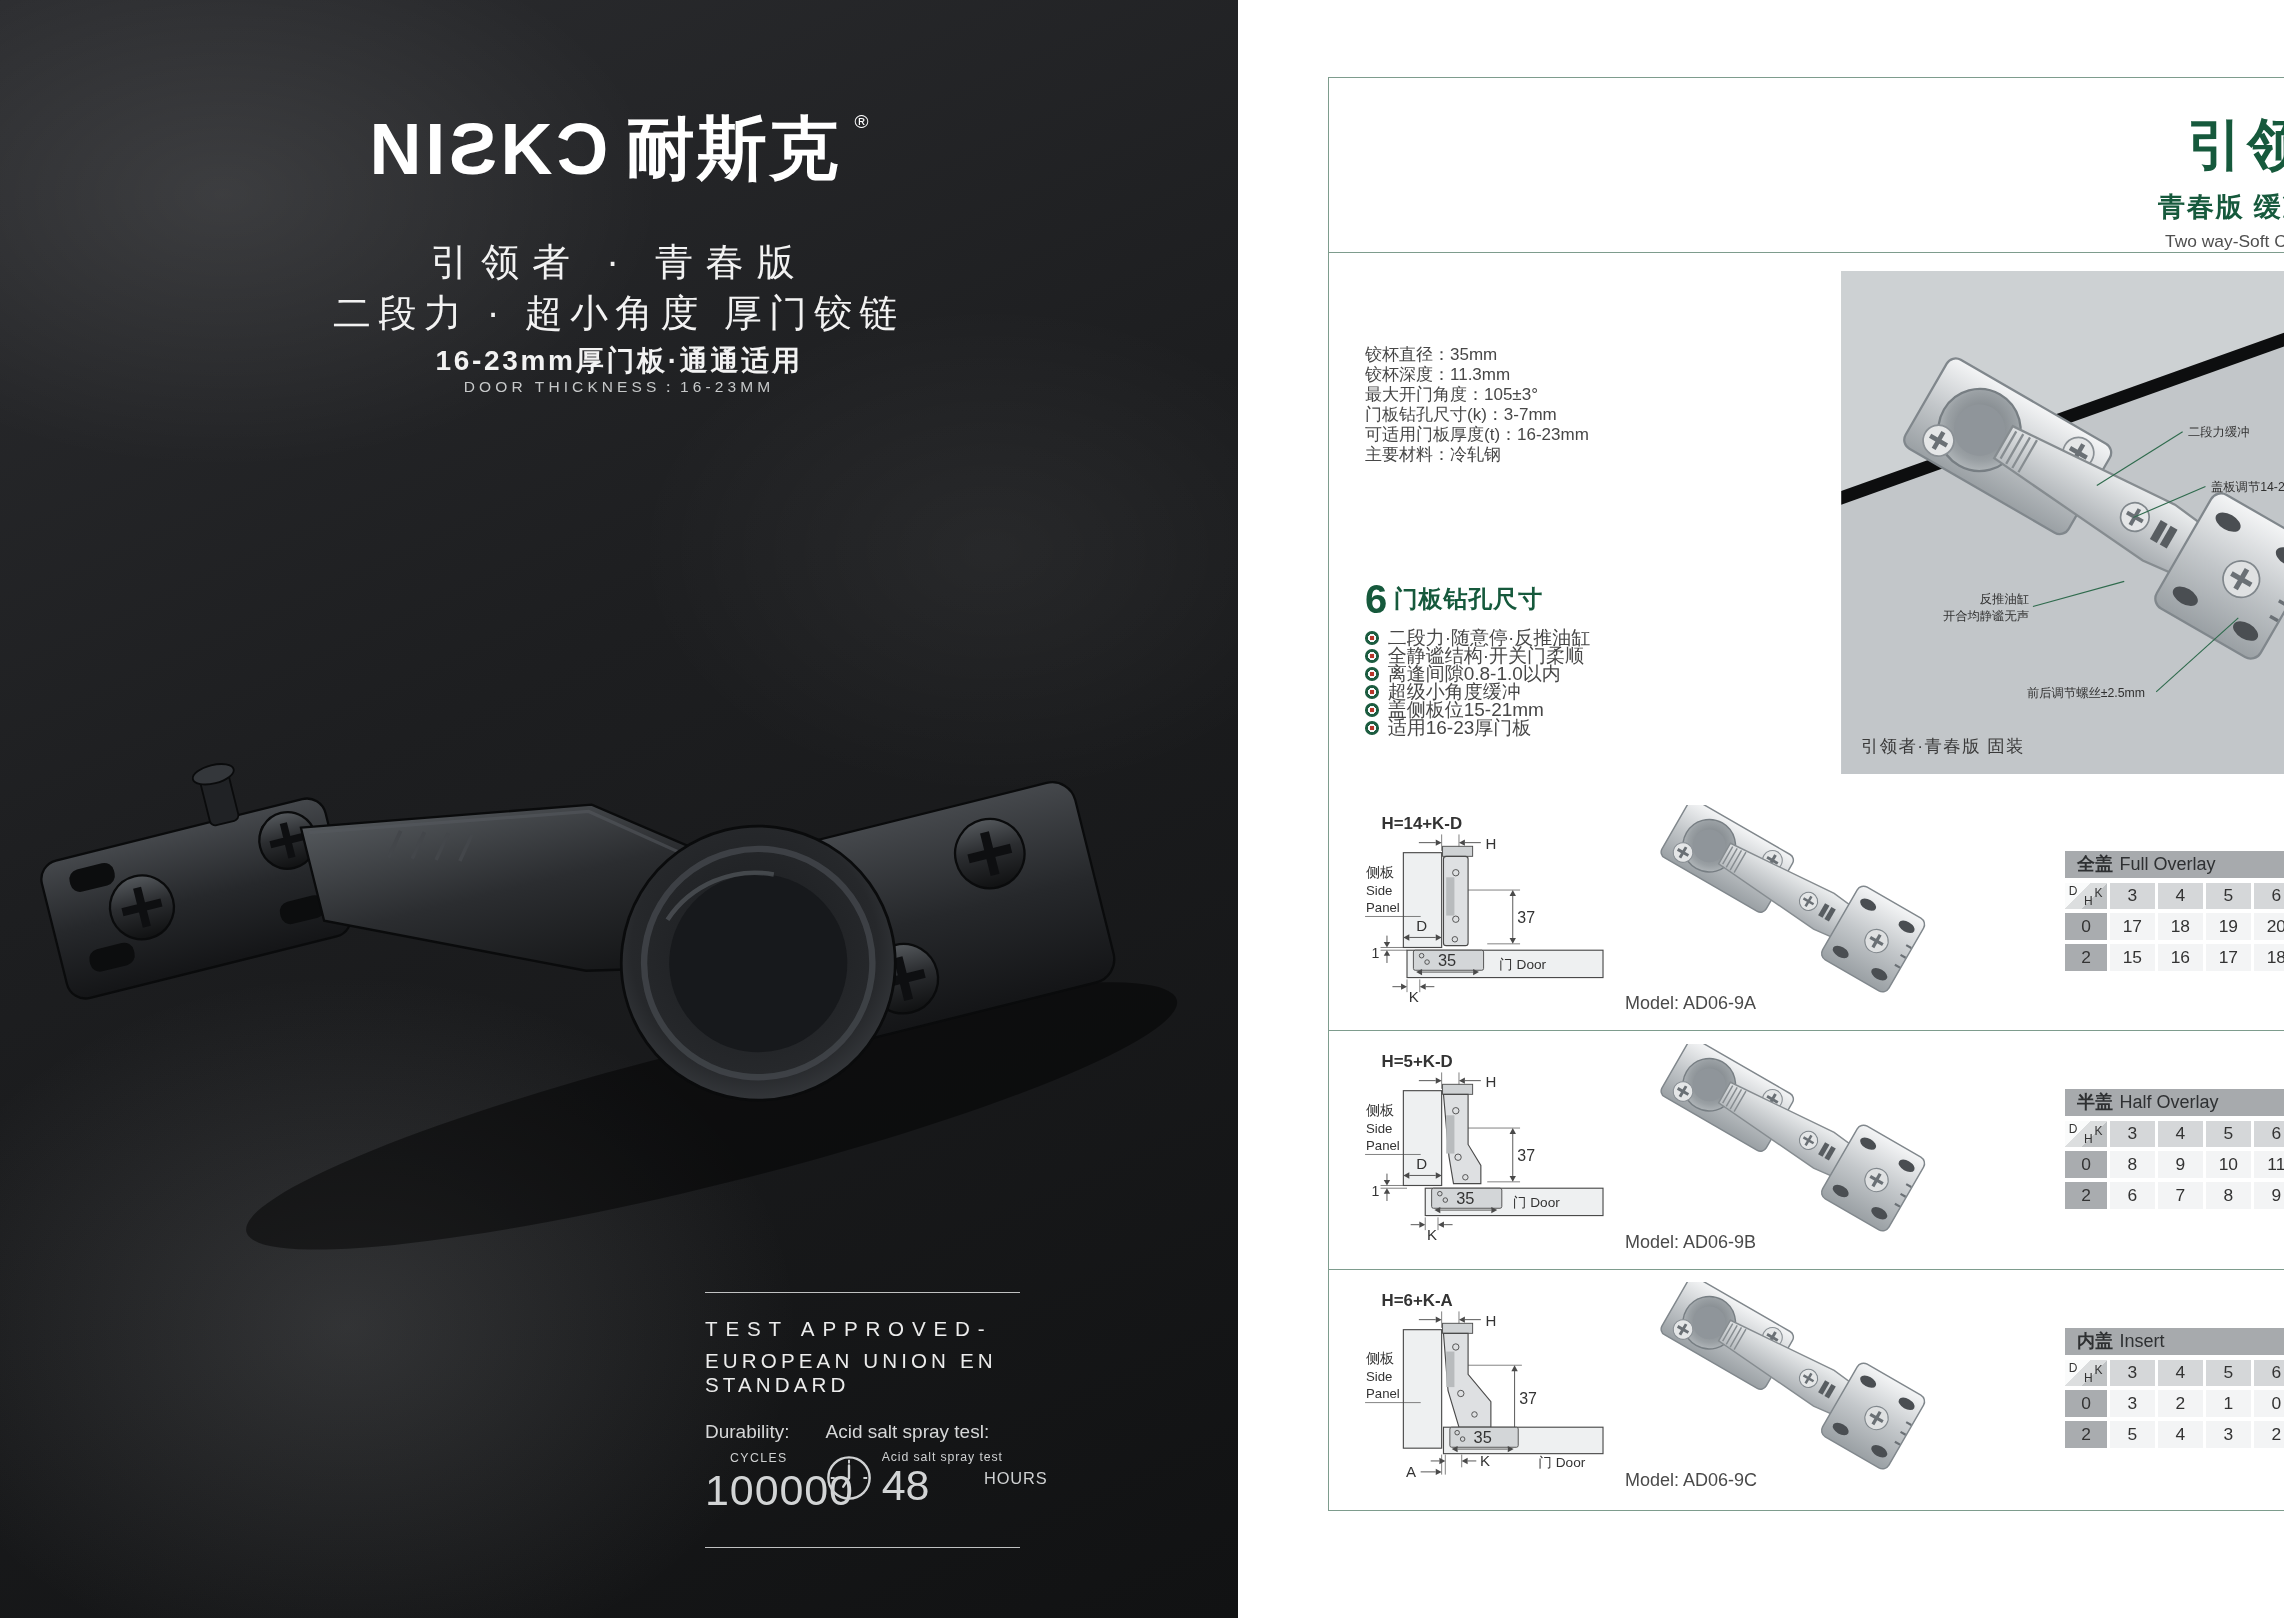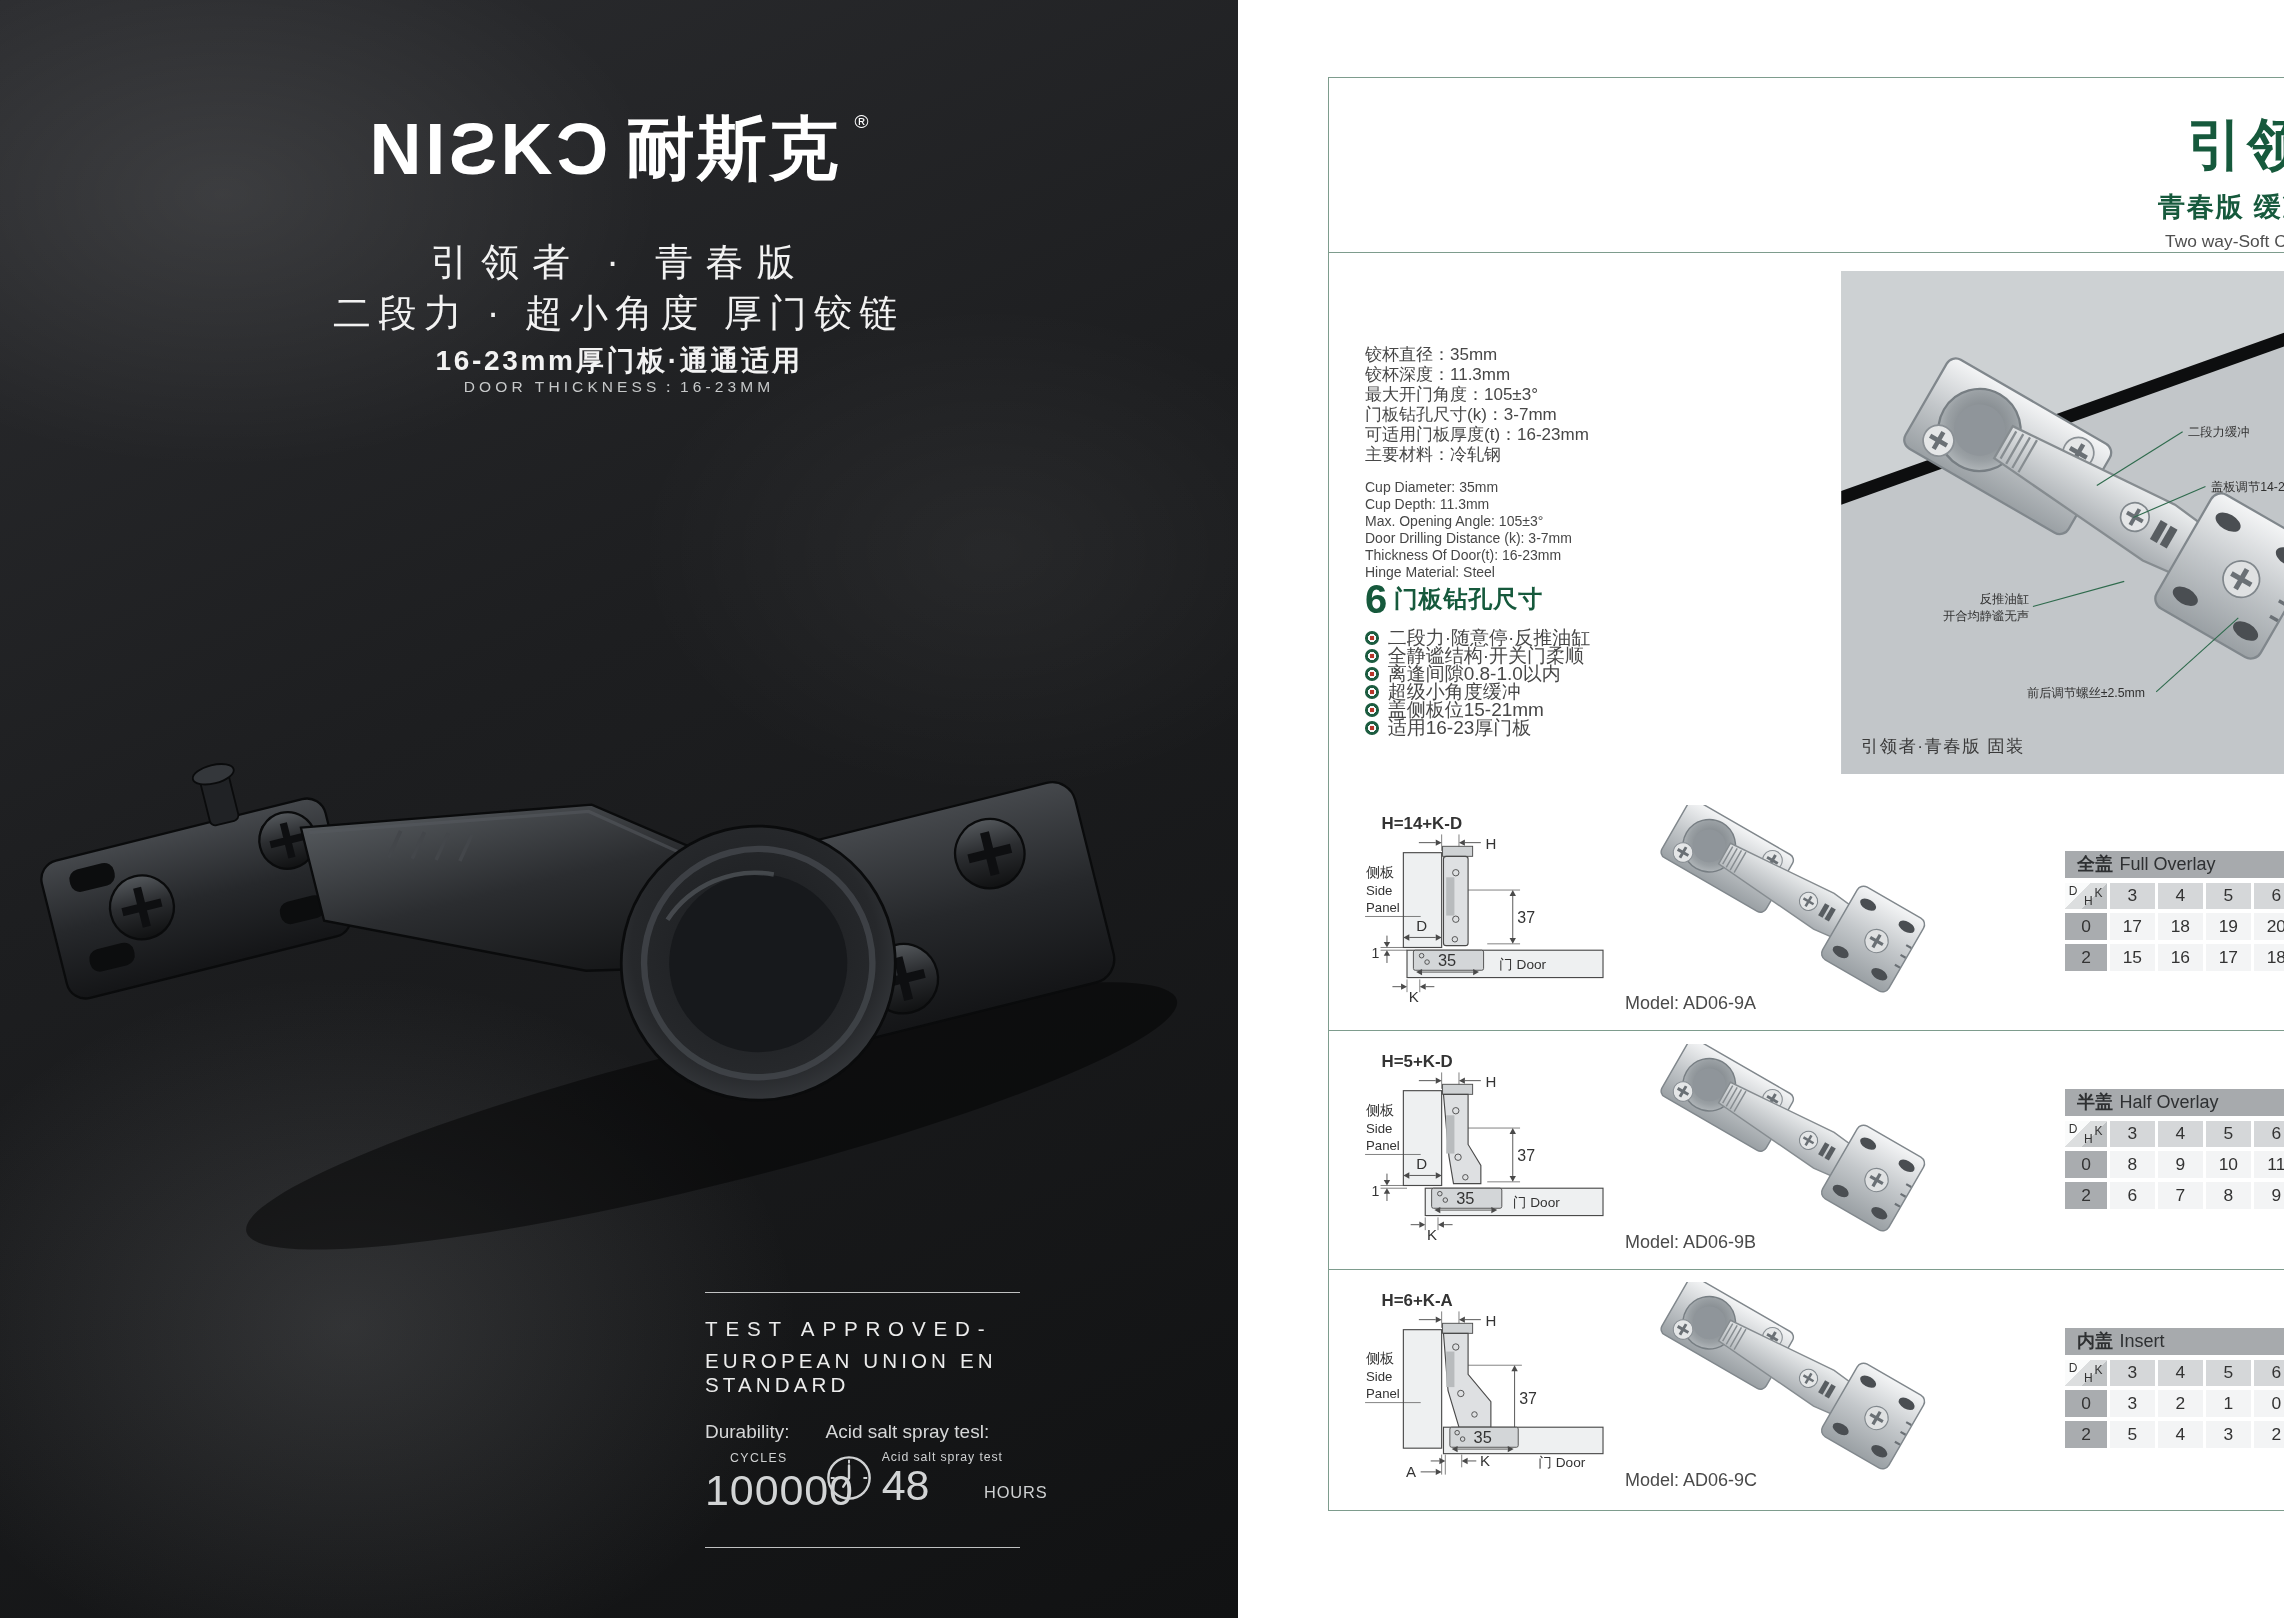--- a/index.html
+++ b/index.html
@@ -35,21 +35,21 @@
   .dur .cyc{position:absolute;right:1.8px;top:30px;font-size:12.3px;letter-spacing:1.4px;color:#cfd1d2;}
   .dur .num{position:absolute;left:0;top:45px;font-size:43px;font-weight:300;letter-spacing:0.9px;color:#d2d4d5;}
   .slash{width:1.8px;height:98px;background:#cdd0d1;transform:rotate(22deg);margin:0 24px 0 12px;}
   .acid{position:relative;flex:1;}
   .acid .lab{font-size:19px;color:#d6d7d8;}
   .acid .arow{display:flex;margin-top:7.3px;align-items:center;}
   .acol{margin-left:8.2px;}
   .acol .sub{font-size:12.3px;color:#cfd1d2;letter-spacing:0.9px;}
   .numrow{display:flex;align-items:flex-start;margin-top:0.9px;gap:48px;}
   .numrow .num{font-size:43px;font-weight:300;color:#d2d4d5;line-height:.95;}
-  .numrow .unit{font-size:16.4px;margin-left:6.4px;margin-top:18px;color:#cfd1d2;letter-spacing:0.9px;}
+  .numrow .unit{font-size:16.4px;margin-left:6.4px;margin-top:4px;color:#cfd1d2;letter-spacing:0.9px;}
   #test .hrb{margin-top:19px;}
 
   
   #box{position:absolute;left:1328px;top:77px;width:1062px;height:1432px;border:1.4px solid #7E9C8D;background:#fff;}
   #hdr-sep{position:absolute;left:-1.4px;right:-1.4px;top:174px;height:1.4px;background:#7E9C8D;}
   #hdr{position:absolute;right:22px;top:30px;text-align:right;}
   #hdr .t{font-size:56px;font-weight:900;letter-spacing:4.6px;color:#16593C;}
   #hdr .s{font-size:27px;font-weight:800;margin-top:4.6px;letter-spacing:1.8px;color:#16593C;}
   #hdr .e{font-size:17.4px;color:#4f4f4f;font-weight:400;margin-top:6.4px;}
 
@@ -248,28 +248,20 @@
       <div class="e">Two way-Soft Close Hinge</div>
     </div>
 
     <div class="speclist" id="spec-cn">
       <div>铰杯直径：35mm</div>
       <div>铰杯深度：11.3mm</div>
       <div>最大开门角度：105±3°</div>
       <div>门板钻孔尺寸(k)：3-7mm</div>
       <div>可适用门板厚度(t)：16-23mm</div>
       <div>主要材料：冷轧钢</div>
-    </div>
-    <div class="speclist" id="spec-en">
-      <div>Cup Diameter: 35mm</div>
-      <div>Cup Depth: 11.3mm</div>
-      <div>Max. Opening Angle: 105±3°</div>
-      <div>Door Drilling Distance (k): 3-7mm</div>
-      <div>Thickness Of Door(t): 16-23mm</div>
-      <div>Hinge Material: Steel</div>
     </div>
 
     <div id="sell">
       <div class="head">
         <span class="num">6</span>
         <span class="ttl">门板钻孔尺寸</span>
       </div>
       <ul>
         <li>
             <span class="dot"></span>

